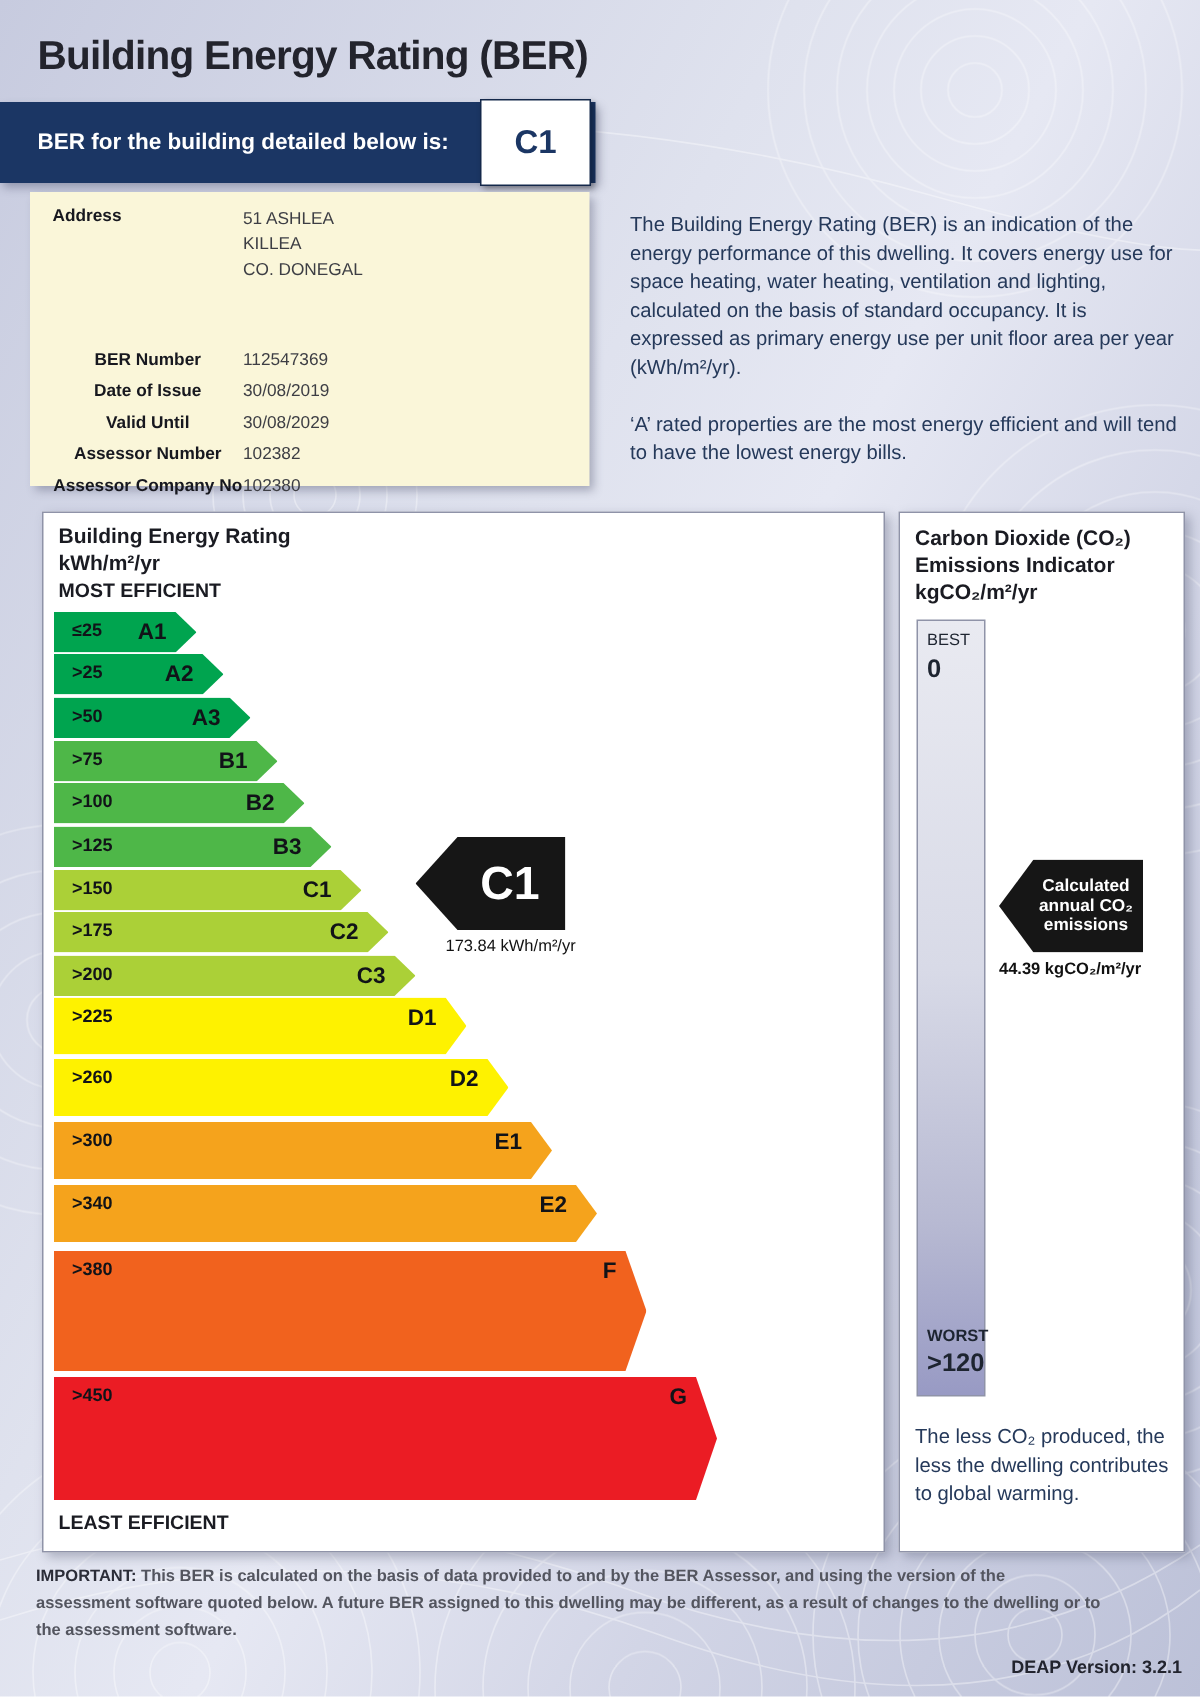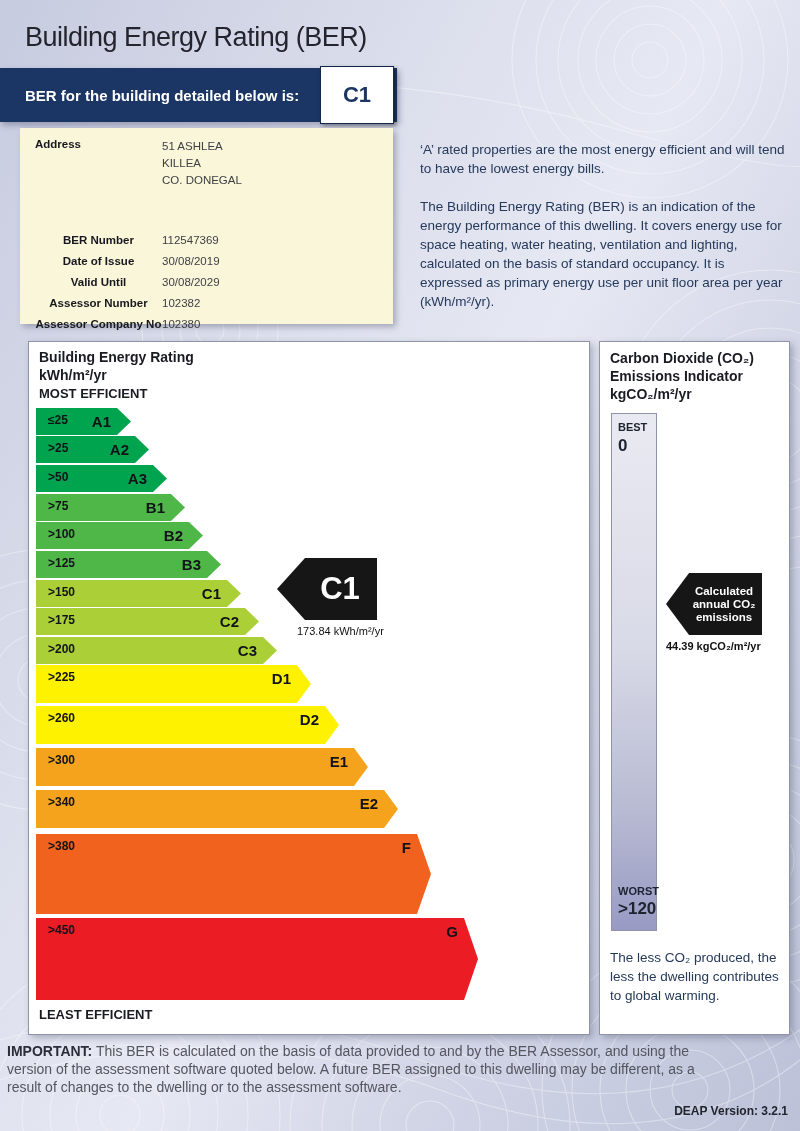--- a/index.html
+++ b/index.html
@@ -9,21 +9,21 @@
     color:#1a1b22;
   }
   .page {
     position:relative; width:800px; height:1131px; overflow:hidden;
     background:linear-gradient(118deg,#c7cbdf 0%,#dfe2ee 38%,#e6e8f3 52%,#d2d5e6 72%,#bcc1d8 100%);
   }
   .guilloche { position:absolute; left:0; top:0; z-index:0; }
   .layer { position:absolute; z-index:1; }
 
   .page-title {
-    left:25px; top:22px; font-size:27px; font-weight:normal;
+    left:25px; top:22px; font-size:27px; font-weight:bold;
     color:#23242d; letter-spacing:-0.5px;
   }
 
   .banner {
     left:0; top:68px; width:397px; height:54px; background:#1b3664;
     box-shadow:2px 3px 6px rgba(60,65,95,.4);
   }
   .banner-label {
     position:absolute; left:25px; top:50%; transform:translateY(-50%);
     color:#ffffff; font-size:15px; font-weight:bold;
@@ -82,34 +82,34 @@
   }
   .marker span { color:#ffffff; font-size:31px; font-weight:bold; }
   .marker-value { position:absolute; left:268px; top:283px; font-size:11px; font-weight:normal; color:#111; }
 
   .co2-title { position:absolute; left:10px; top:7px; font-size:14px; font-weight:bold; line-height:18px; }
   .co2-bar {
     position:absolute; left:11px; top:71px; width:46px; height:518px;
     background:linear-gradient(to bottom,#e9eaf1 0%,#d8dae7 45%,#b7b9d2 78%,#989ac4 100%);
     border:1px solid #8f93a8;
   }
-  .co2-best-label  { position:absolute; left:6px; top:7px;  font-size:11px; font-weight:bold; color:#1d2430; }
+  .co2-best-label  { position:absolute; left:6px; top:7px;  font-size:11px; font-weight:normal; color:#1d2430; }
   .co2-best-value  { position:absolute; left:6px; top:22px; font-size:17px; font-weight:bold; color:#1d2430; }
   .co2-worst-label { position:absolute; left:6px; bottom:33px; font-size:11px; font-weight:bold; color:#1d2430; }
   .co2-worst-value { position:absolute; left:6px; bottom:11px; font-size:17px; font-weight:bold; color:#1d2430; }
   .co2-marker {
     position:absolute; left:66px; top:231px; width:96px; height:62px; background:#161616;
     clip-path:polygon(0 50%, 24% 0, 100% 0, 100% 100%, 24% 100%);
     display:flex; align-items:center; justify-content:center; padding-left:20px;
   }
   .co2-marker span { color:#ffffff; font-size:11.5px; font-weight:bold; line-height:13px; width:72px; text-align:center; }
   .co2-value { position:absolute; left:66px; top:298px; font-size:11px; font-weight:bold; color:#111; }
   .co2-note  { position:absolute; left:10px; top:606px; width:172px; color:#25395a; font-size:13.5px; line-height:19px; }
 
-  .important { left:7px; top:1042px; width:712px; font-size:14px; line-height:18px; color:#53555f; }
+  .important { left:24px; top:1042px; width:712px; font-size:11px; line-height:18px; color:#53555f;font-weight:bold; }
   .important b { color:#2b2d38; }
   .deap { left:0; top:1104px; width:788px; text-align:right; font-size:12px; font-weight:bold; color:#22242e; }
 </style>
 </head>
 <body>
 
 <div class="page">
 
   <svg class="guilloche" width="800" height="1131" viewBox="0 0 800 1131">
     <g fill="none" stroke="#ffffff" stroke-width="1.1" opacity="0.38">
@@ -216,22 +216,22 @@
         <span class="detail-value">102382</span>
       </div>
       <div class="field-row">
         <span class="detail-label">Assessor Company No</span>
         <span class="detail-value">102380</span>
       </div>
     </div>
   </div>
 
   <div class="layer description">
+    <p>The Building Energy Rating (BER) is an indication of the energy performance of this dwelling.  It covers energy use for space heating, water heating, ventilation and lighting, calculated on the basis of standard occupancy. It is expressed as primary energy use per unit floor area per year (kWh/m²/yr).</p>
     <p>‘A’ rated properties are the most energy efficient and will tend to have the lowest energy bills.</p>
-    <p>The Building Energy Rating (BER) is an indication of the energy performance of this dwelling.  It covers energy use for space heating, water heating, ventilation and lighting, calculated on the basis of standard occupancy. It is expressed as primary energy use per unit floor area per year (kWh/m²/yr).</p>
   </div>
 
   <div class="layer panel chart-panel">
     <div class="chart-title">Building Energy Rating</div>
     <div class="chart-units">kWh/m²/yr</div>
     <div class="chart-top-label">MOST EFFICIENT</div>
     <div class="scale">
         <div class="band" style="top: 66px; width: 95px; height: 27px; background: rgb(0, 164, 79);">
           <span class="band-threshold">≤25</span>
           <span class="band-grade">A1</span>

